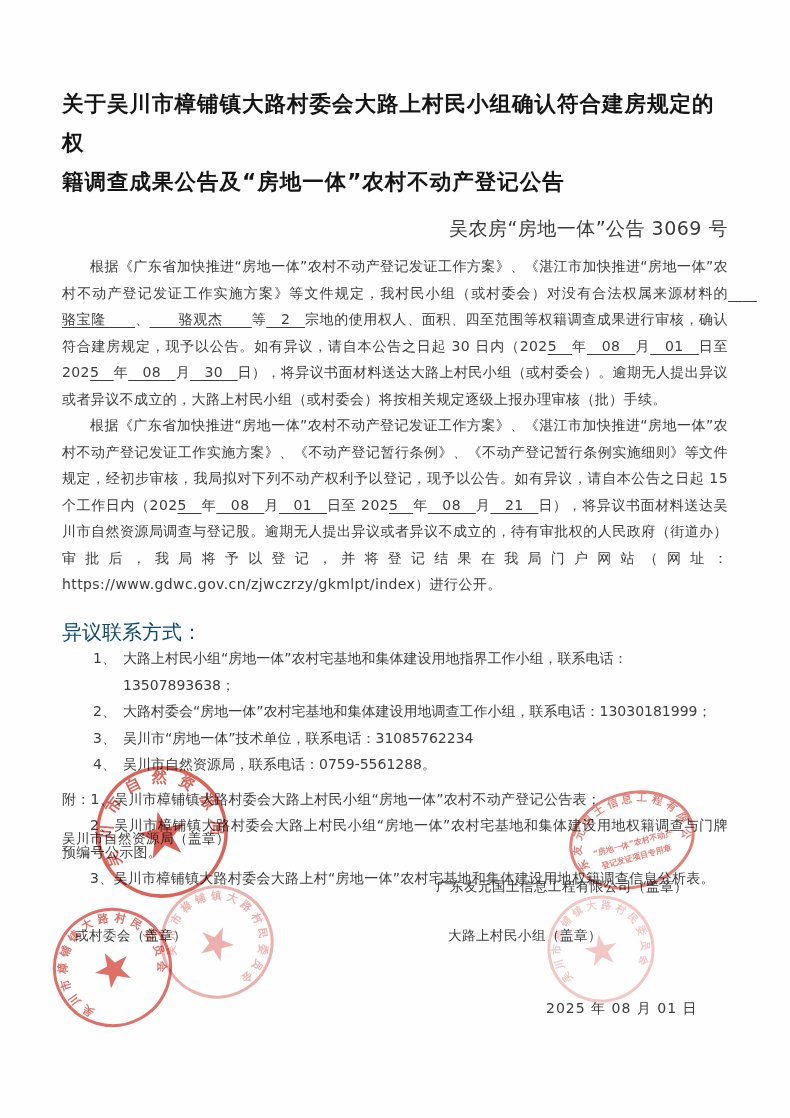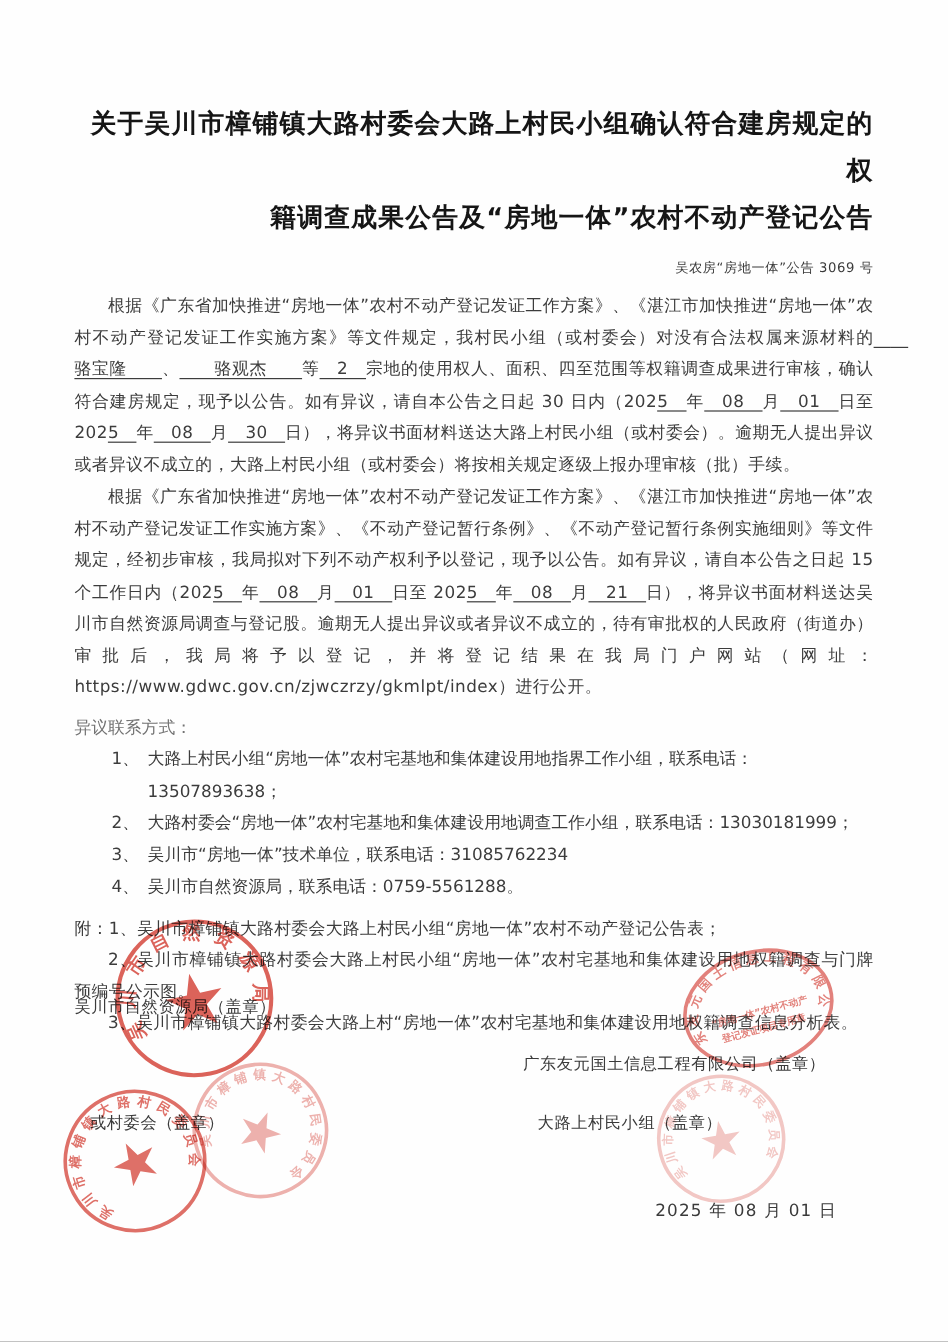--- a/index.html
+++ b/index.html
@@ -7,33 +7,33 @@
     position:relative;
     width:790px;height:1118px;
     background:#fefefe;
     margin:0 auto;
     overflow:hidden;
     font-family:"DejaVu Sans","Liberation Sans",sans-serif;
     color:#3e3e3e;
   }
   .content{position:absolute;left:0;top:0;right:0;padding:84px 62px 0 62px;}
   .doc-title{
-    text-align:right;font-size:21.5px;font-weight:700;color:#151515;
+    text-align:left;font-size:21.5px;font-weight:700;color:#151515;
     line-height:39px;letter-spacing:1px;
   }
   .doc-number{
-    text-align:right;font-size:11px;color:#3a3a3a;margin-top:15px;letter-spacing:0.5px;
+    text-align:right;font-size:19px;color:#3a3a3a;margin-top:15px;letter-spacing:0.5px;
   }
   .para{
     font-size:14px;line-height:26.5px;text-align:justify;
     text-indent:2em;margin:0;color:#3c3c3c;letter-spacing:0.4px;
   }
   .para.first{margin-top:11px;}
   .u{text-decoration:underline;text-underline-offset:3px;}
-  .contacts-heading{font-size:14px;margin-top:7px;line-height:26.5px;color:#737373;}
+  .contacts-heading{font-size:20px;margin-top:21px;line-height:26.5px;color:#0c4a6e;}
   .contact-item{display:flex;font-size:14px;line-height:26.5px;padding-left:31px;color:#3c3c3c;}
   .contact-item .num{flex:0 0 30px;}
   .attachments{margin-top:8px;}
   .att-line{font-size:14px;line-height:26.5px;text-align:justify;margin:0;color:#3c3c3c;letter-spacing:0.3px;}
   .att-line.indent{text-indent:2em;}
   .sig-label{position:absolute;font-size:13.5px;color:#3a3a3a;letter-spacing:0.5px;white-space:nowrap;z-index:1;}
   #sig1{left:62px;top:830px;font-family:Liberation Serif, serif;}
   #sig2{left:436px;top:878px;}
   #sig3{left:75px;top:927px;}
   #sig4{left:448px;top:927px;}

